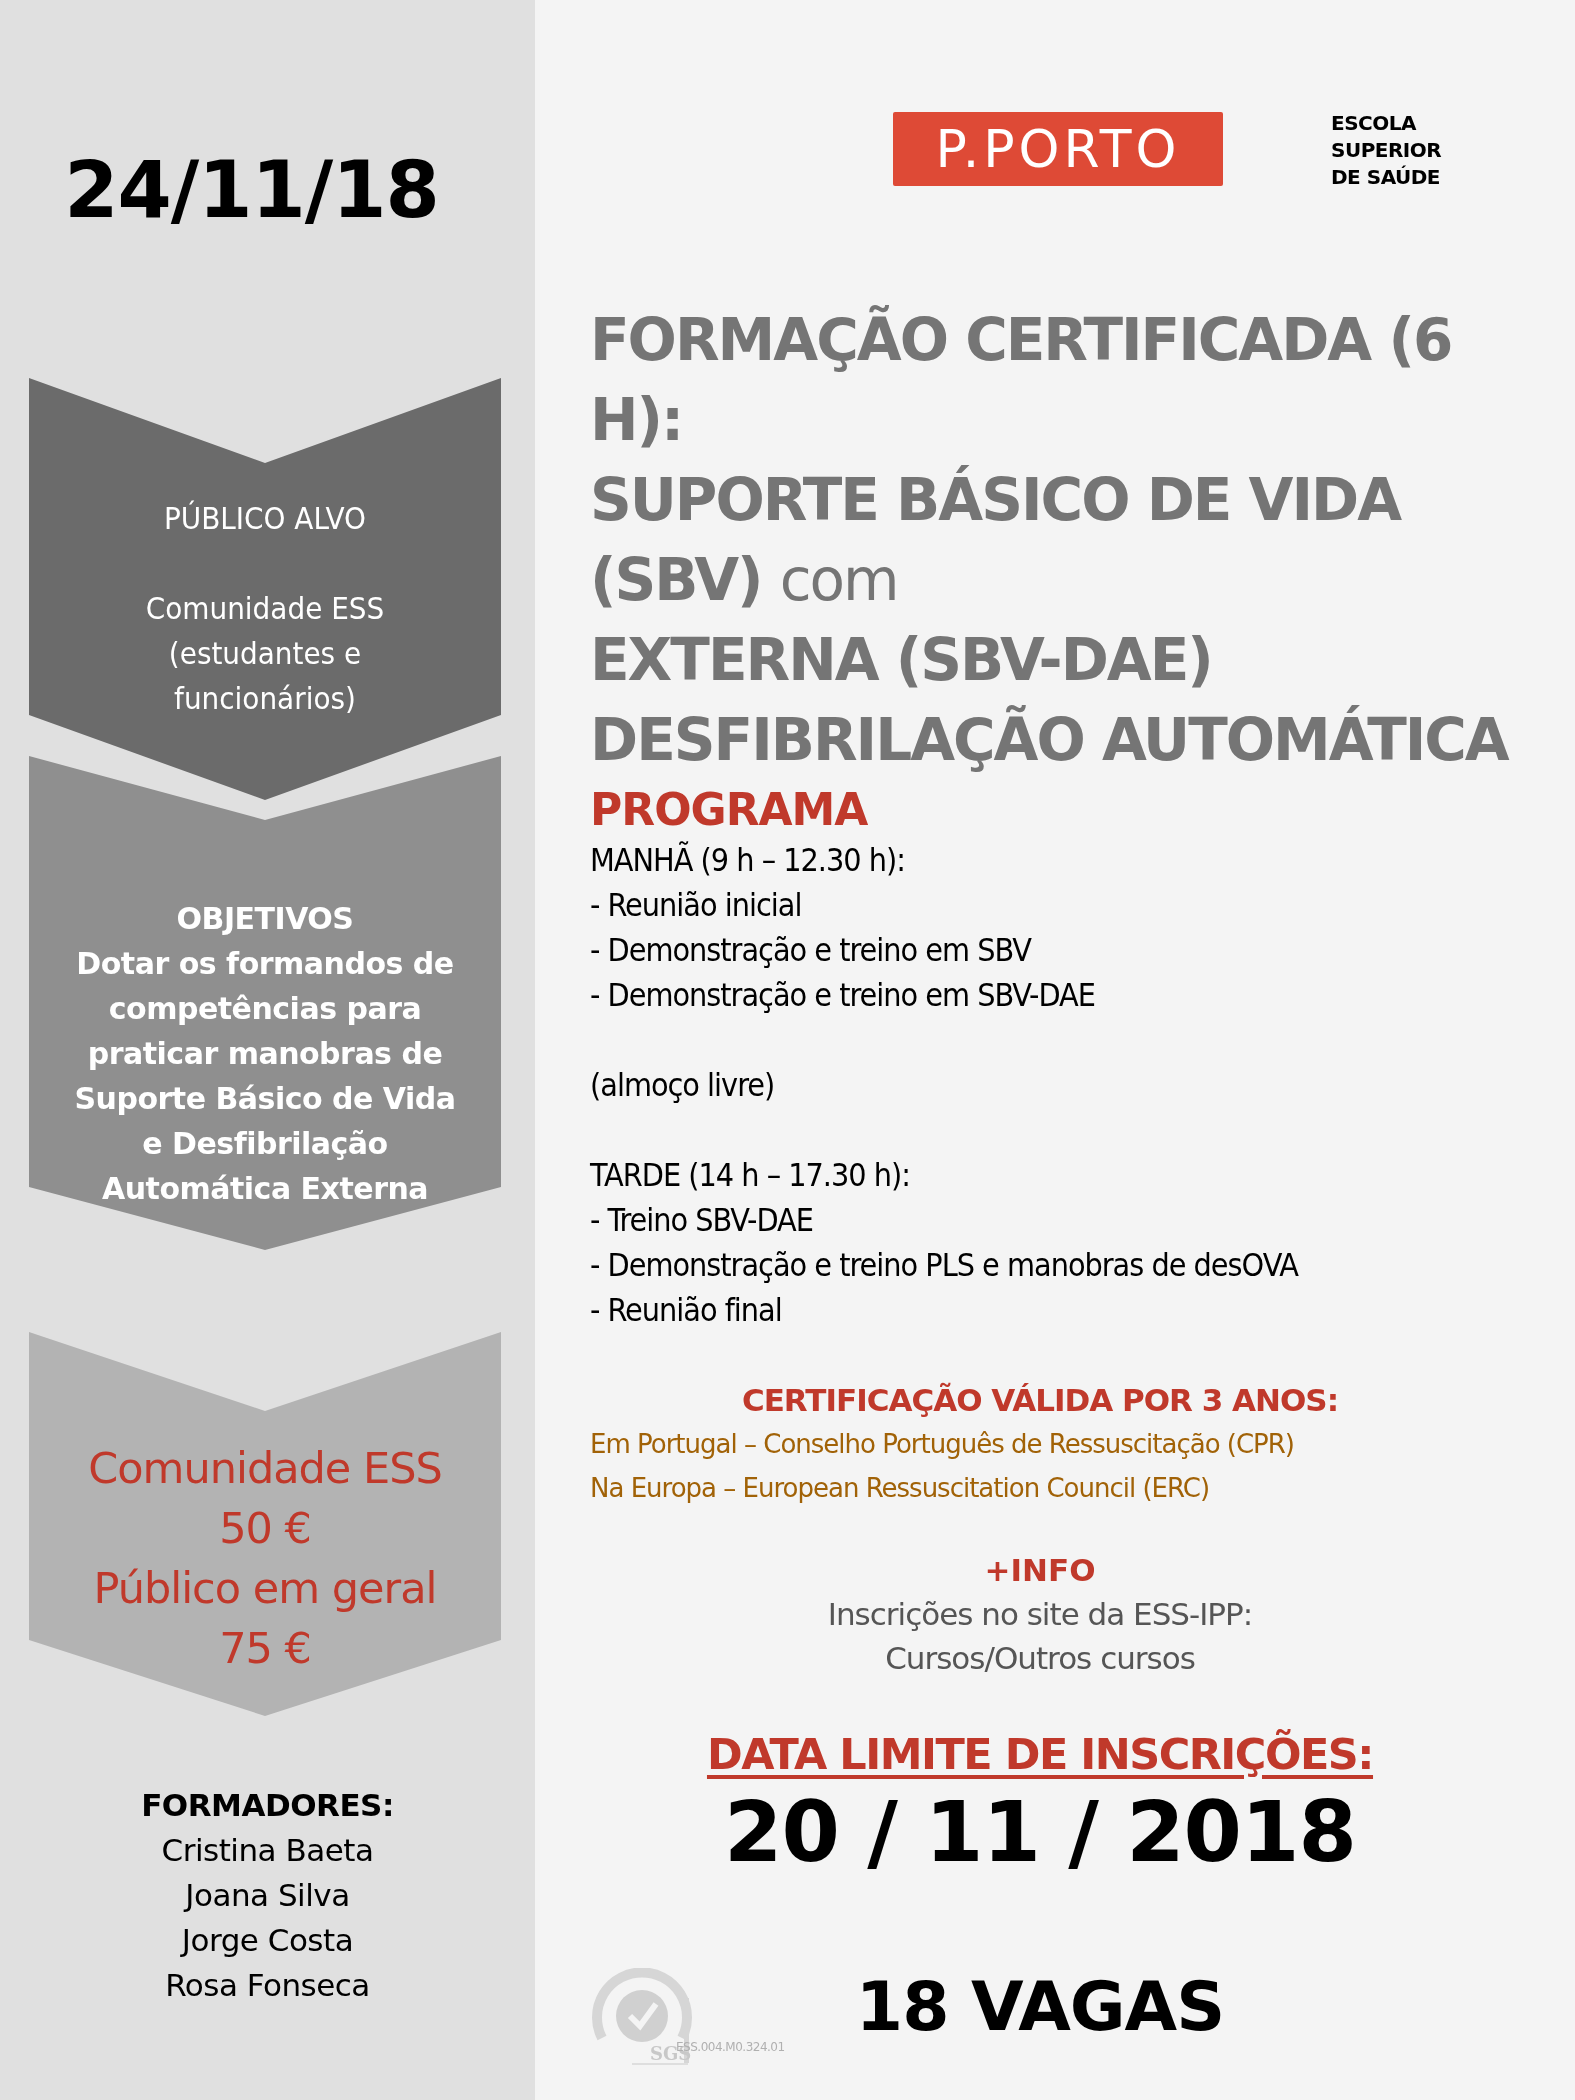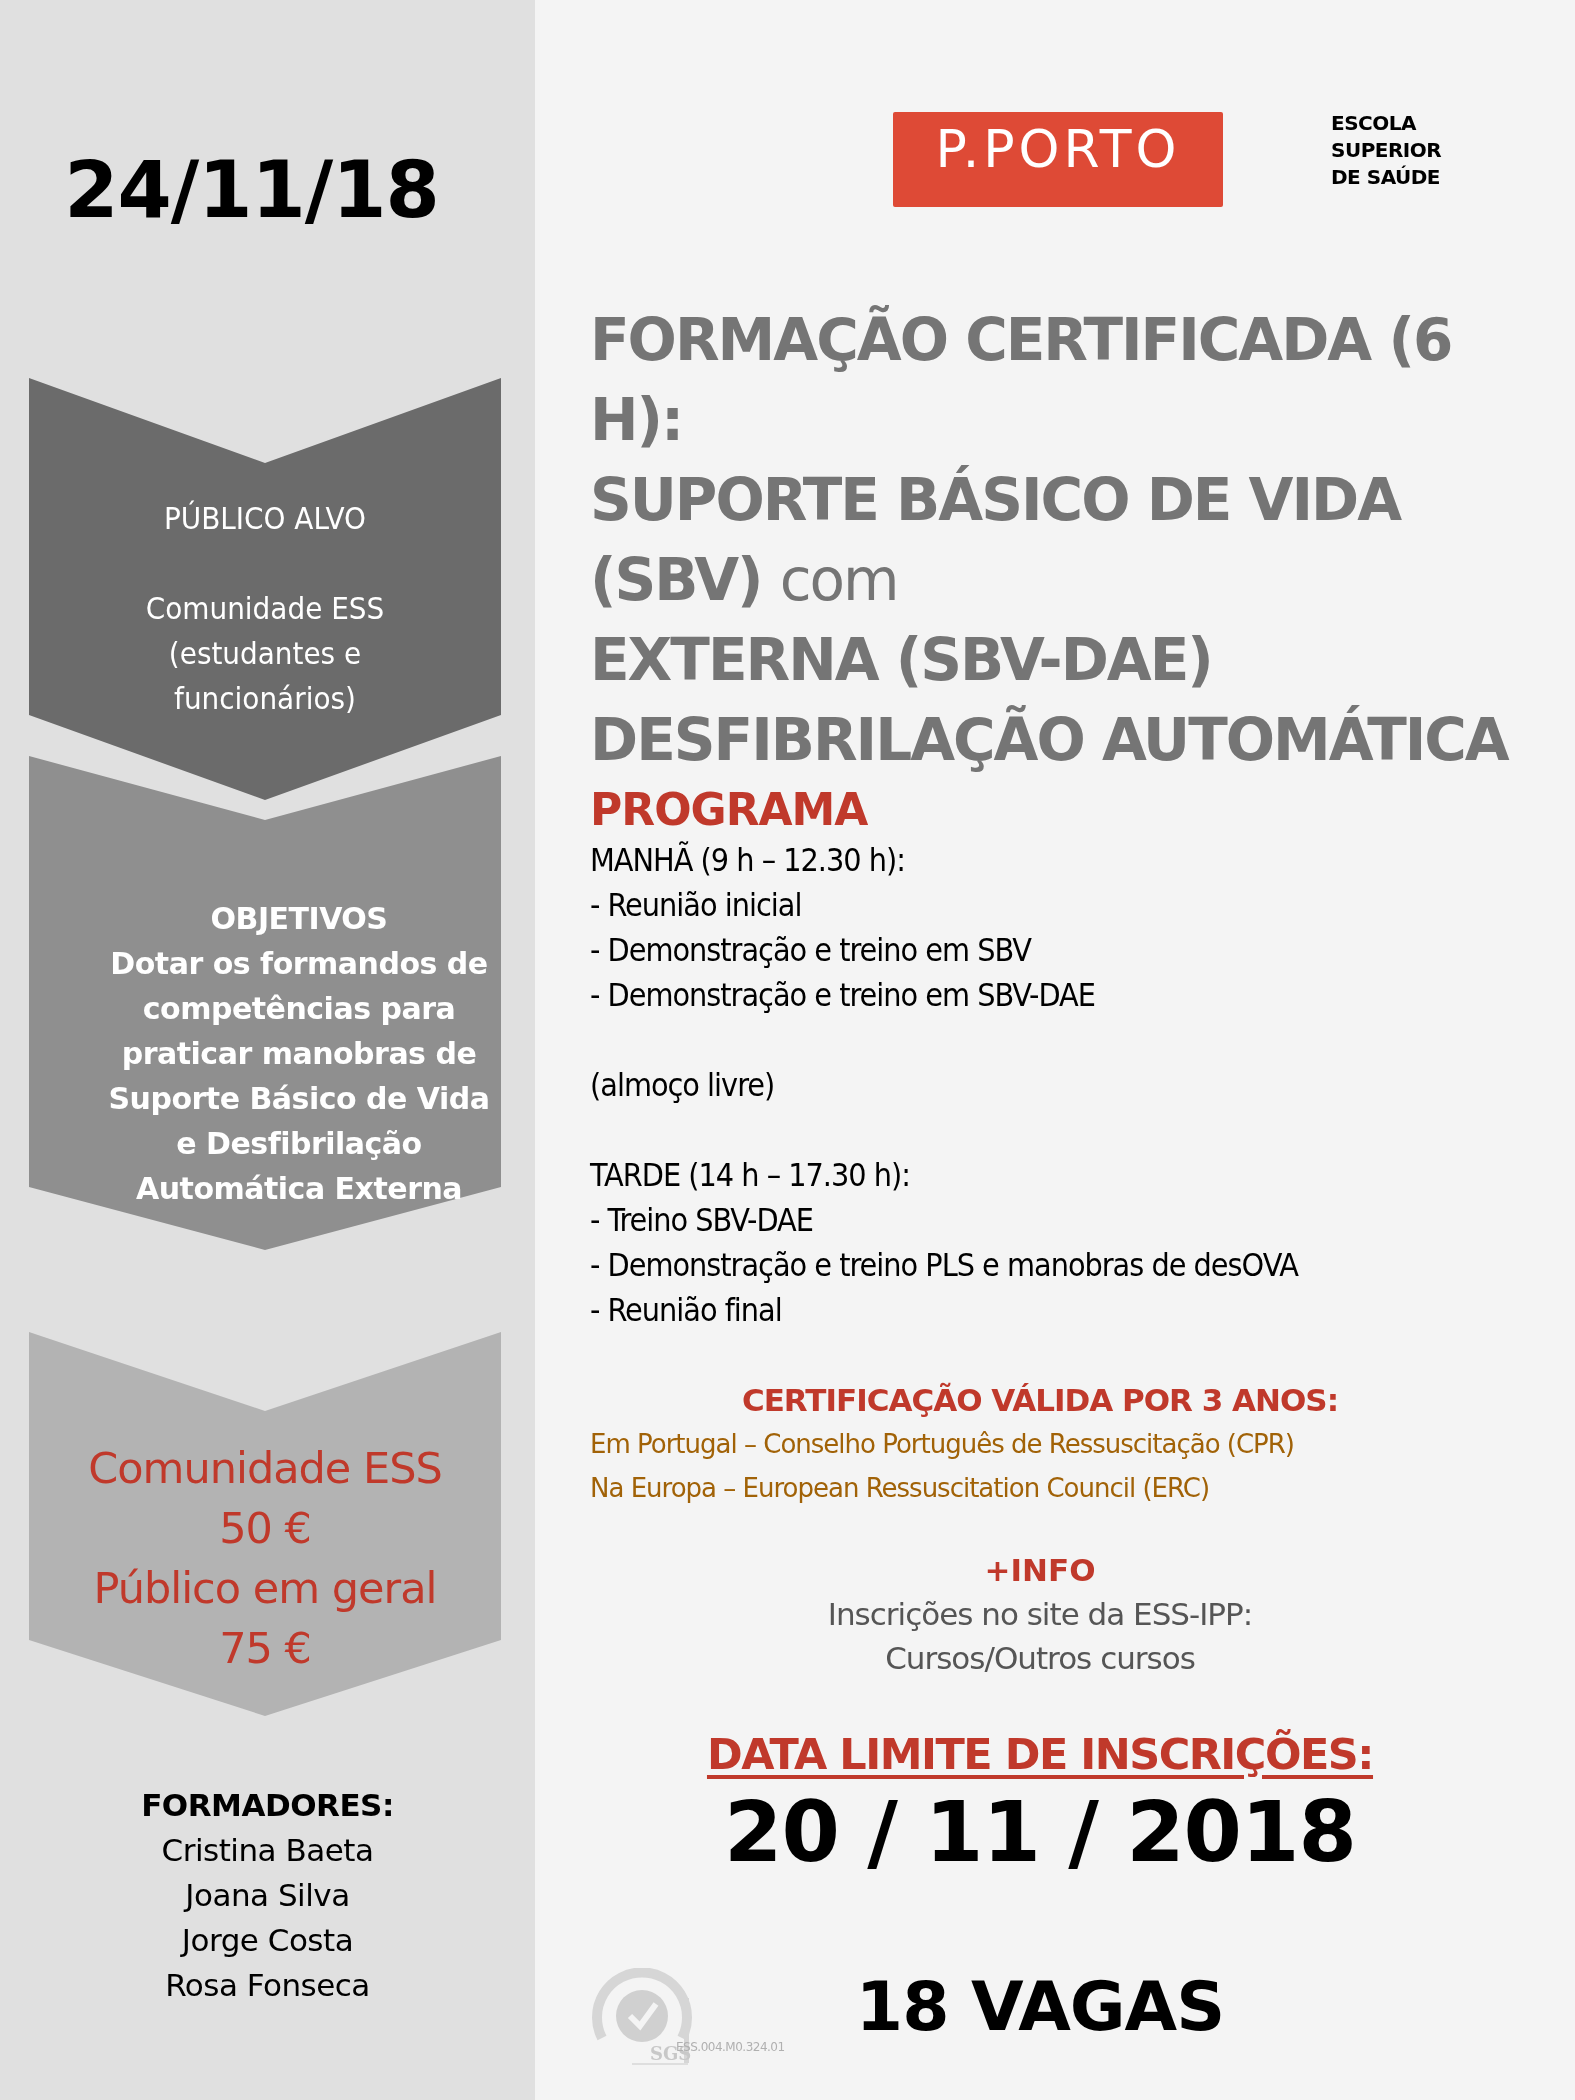--- a/index.html
+++ b/index.html
@@ -8,26 +8,26 @@
   .left-panel { position:absolute; left:0; top:0; width:535px; height:2100px; background:#e0e0e0; }
   .date-top { position:absolute; left:0; width:503px; top:145px; text-align:center;
               font-family:"DejaVu Sans",sans-serif; font-weight:bold; font-size:78px; color:#000; letter-spacing:-1px; }
   .chevron { position:absolute; left:29px; width:516px; }
   .chevron svg { position:absolute; left:0; top:0; }
   .chev-text { position:absolute; left:0; width:472px; text-align:center; color:#fff; }
   .c1 { top:378px; height:422px; }
   .c2 { top:756px; height:494px; }
   .c3 { top:1332px; height:384px; }
   .c1 .chev-text { top:118px; font-size:31px; line-height:45px; font-family:"DejaVu Sans",sans-serif; font-stretch:condensed; }
-  .c2 .chev-text { top:140px; font-size:30px; line-height:45px; font-weight:bold; font-family:"DejaVu Sans",sans-serif; letter-spacing:-0.5px;padding-left:34px;}
+  .c2 .chev-text { top:140px; font-size:30px; line-height:45px; font-weight:bold; font-family:"DejaVu Sans",sans-serif; letter-spacing:-0.5px;}
   .c3 .chev-text { top:106px; font-size:43px; line-height:60px; color:#c0392b; font-family:"DejaVu Sans",sans-serif; letter-spacing:-1px; }
   .formadores { position:absolute; left:0; width:535px; top:1783px; text-align:center;
                 font-size:31px; line-height:45px; color:#000; font-family:"DejaVu Sans",sans-serif; letter-spacing:-0.5px; }
   .formadores .h { font-weight:bold; }
-  .logo-box { position:absolute; left:893px; top:112px; width:330px; height:95px; background:#de4a36; border-radius:2px;
+  .logo-box { position:absolute; left:893px; top:112px; width:330px; height:74px; background:#de4a36; border-radius:2px;
               color:#fff; font-family:"DejaVu Sans",sans-serif; font-size:52px; line-height:74px; text-align:center; letter-spacing:4px; }
   .school { position:absolute; left:1331px; top:110px; font-family:"DejaVu Sans",sans-serif; font-weight:bold; font-size:20px; line-height:27px; color:#000; letter-spacing:-0.5px; }
   .main-title { position:absolute; left:590px; top:300px; width:960px; color:#757575; font-family:"DejaVu Sans",sans-serif;
                 font-weight:bold; font-size:58px; line-height:80px; letter-spacing:-2px; }
   .main-title .light { font-weight:normal; }
   .programa { position:absolute; left:590px; top:782px; width:960px; font-family:"DejaVu Sans",sans-serif; }
   .programa .ph { color:#c0392b; font-weight:bold; font-size:44px; line-height:56px; letter-spacing:-1px; }
   .programa .line { color:#000; font-size:32px; line-height:45px; letter-spacing:-1px; font-stretch:condensed; }
   .programa .gap { height:45px; }
   .cert { position:absolute; left:590px; top:1378px; width:960px; font-family:"DejaVu Sans",sans-serif; }

